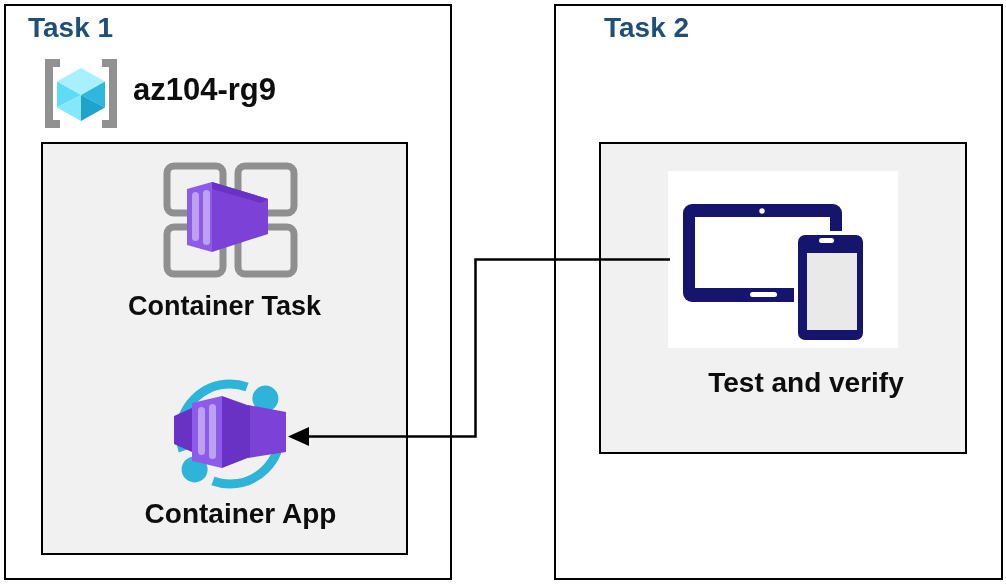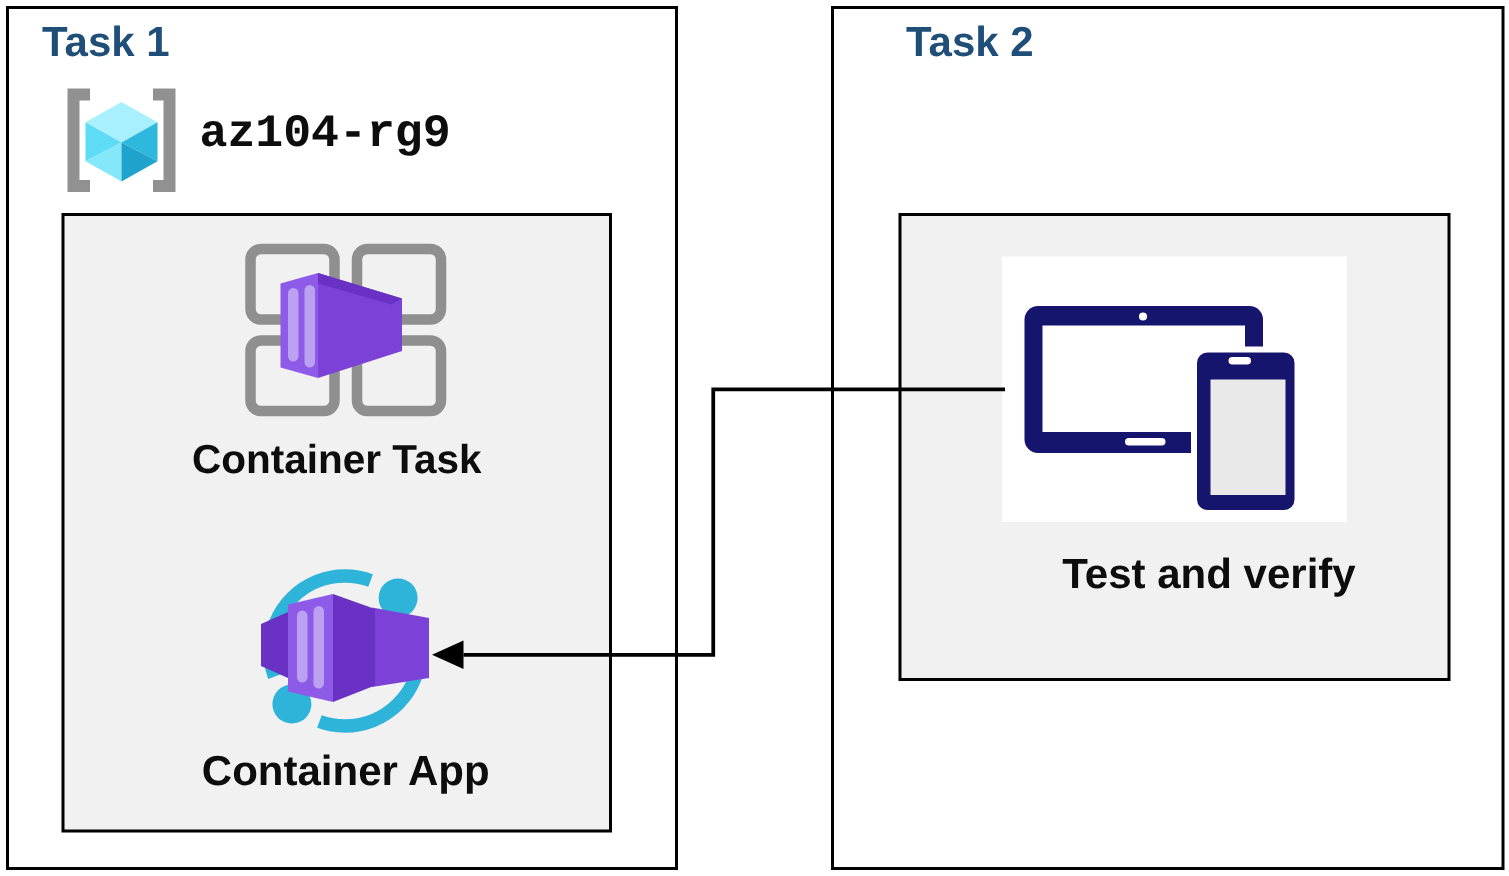--- a/index.html
+++ b/index.html
@@ -22,30 +22,30 @@
   .inner-box{
     position:absolute;box-sizing:border-box;background:var(--panel-gray);
     border:2.5px solid var(--line-black);
   }
   #inner1{left:41px;top:142px;width:367px;height:413px;}
   #inner2{left:599px;top:142px;width:368px;height:312px;}
   .icon-abs{position:absolute;}
   #rg-icon{left:36px;top:57px;width:90px;height:73px;}
   #rg-name{
     position:absolute;left:133px;top:72px;font-size:31px;font-weight:700;
-    color:var(--text-black);white-space:nowrap;font-family:Liberation Mono, monospace;
+    color:var(--text-black);white-space:nowrap;
   }
   #env-icon{left:162px;top:161px;width:136px;height:118px;}
   #app-icon{left:172px;top:376px;width:116px;height:116px;}
   .diagram-label{
     position:absolute;font-weight:700;color:var(--text-black);
     text-align:center;line-height:34px;
   }
   #env-label{left:41px;top:289px;width:367px;font-size:27px;}
-  #app-label{left:47px;top:497px;width:367px;font-size:28px;}
+  #app-label{left:57px;top:497px;width:367px;font-size:28px;}
   #test-label{left:600px;top:366px;width:412px;font-size:28px;}
   #device-bg{
     position:absolute;left:668px;top:171px;width:230px;height:177px;background:#fff;
   }
   #device-bg svg{display:block;width:230px;height:177px;}
   #connector-svg{
     position:absolute;left:0;top:0;width:1006px;height:584px;
     pointer-events:none;z-index:10;
   }
   

